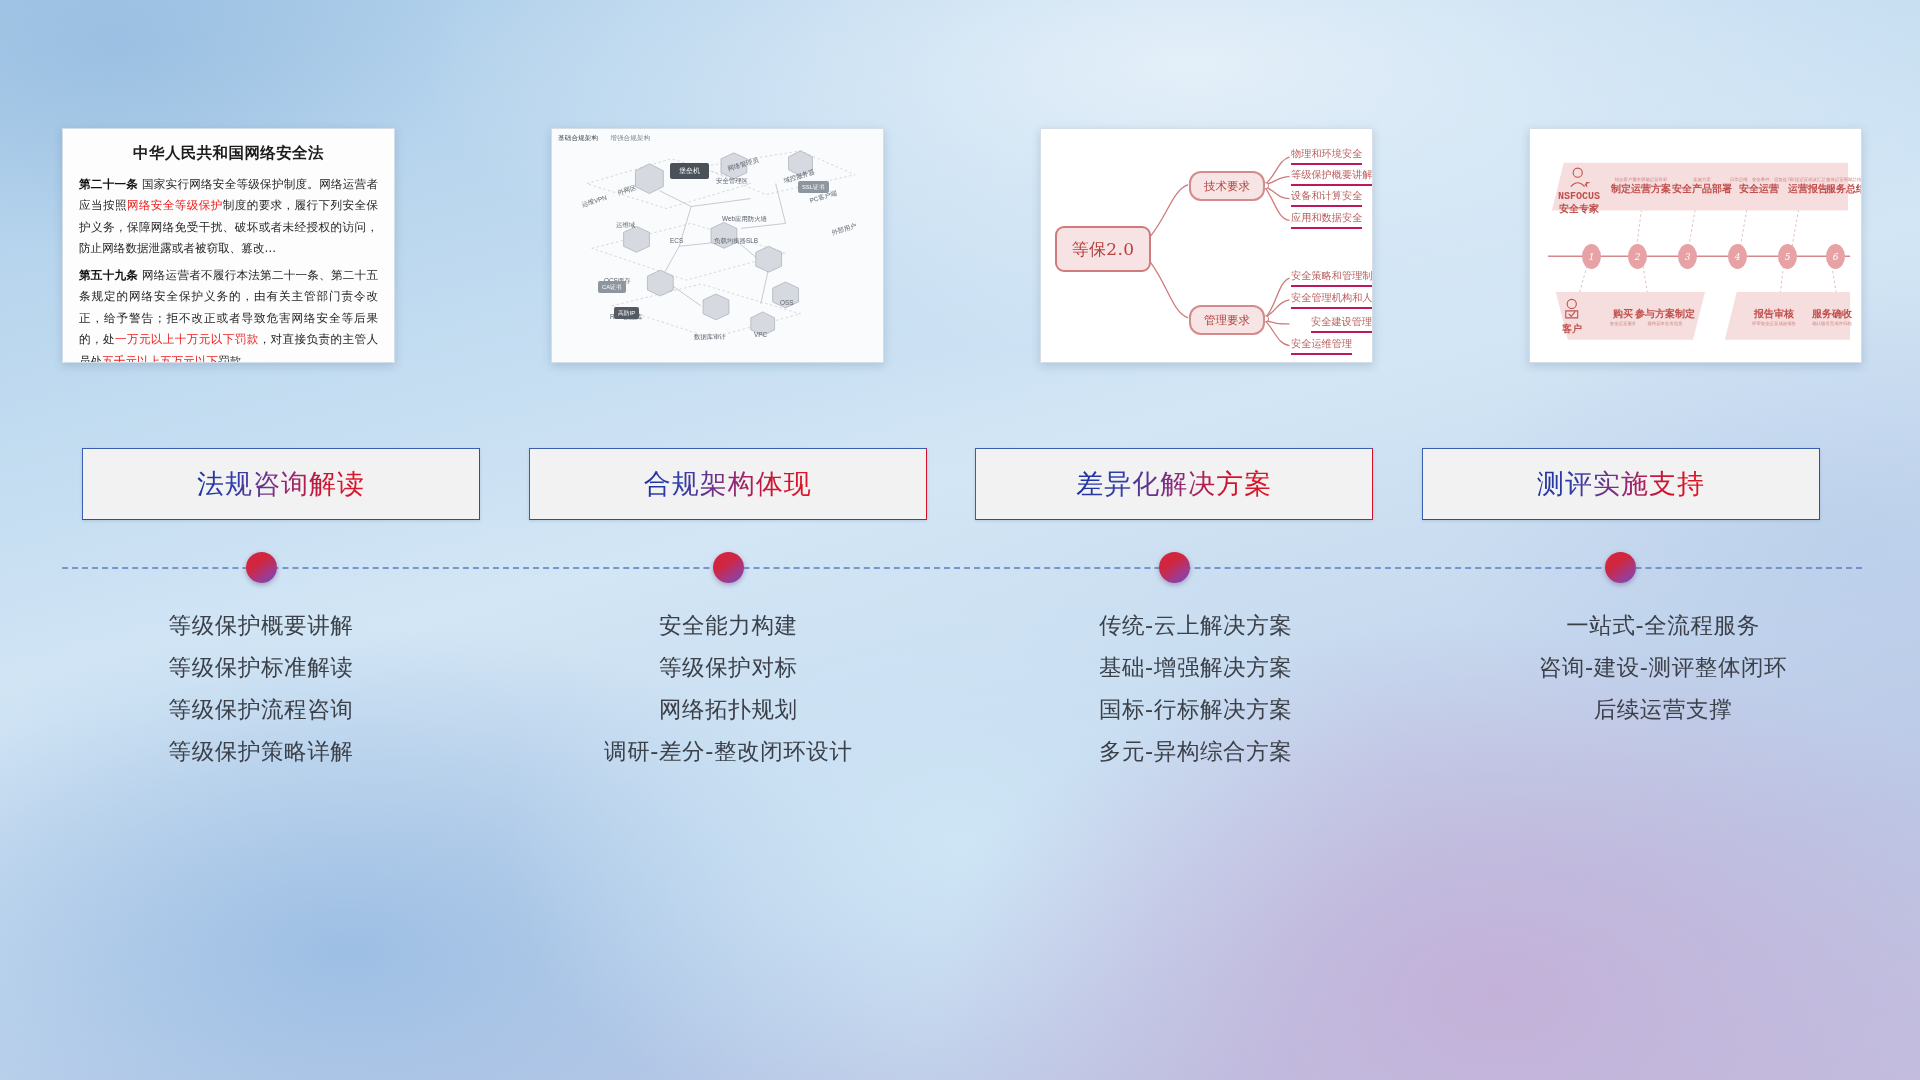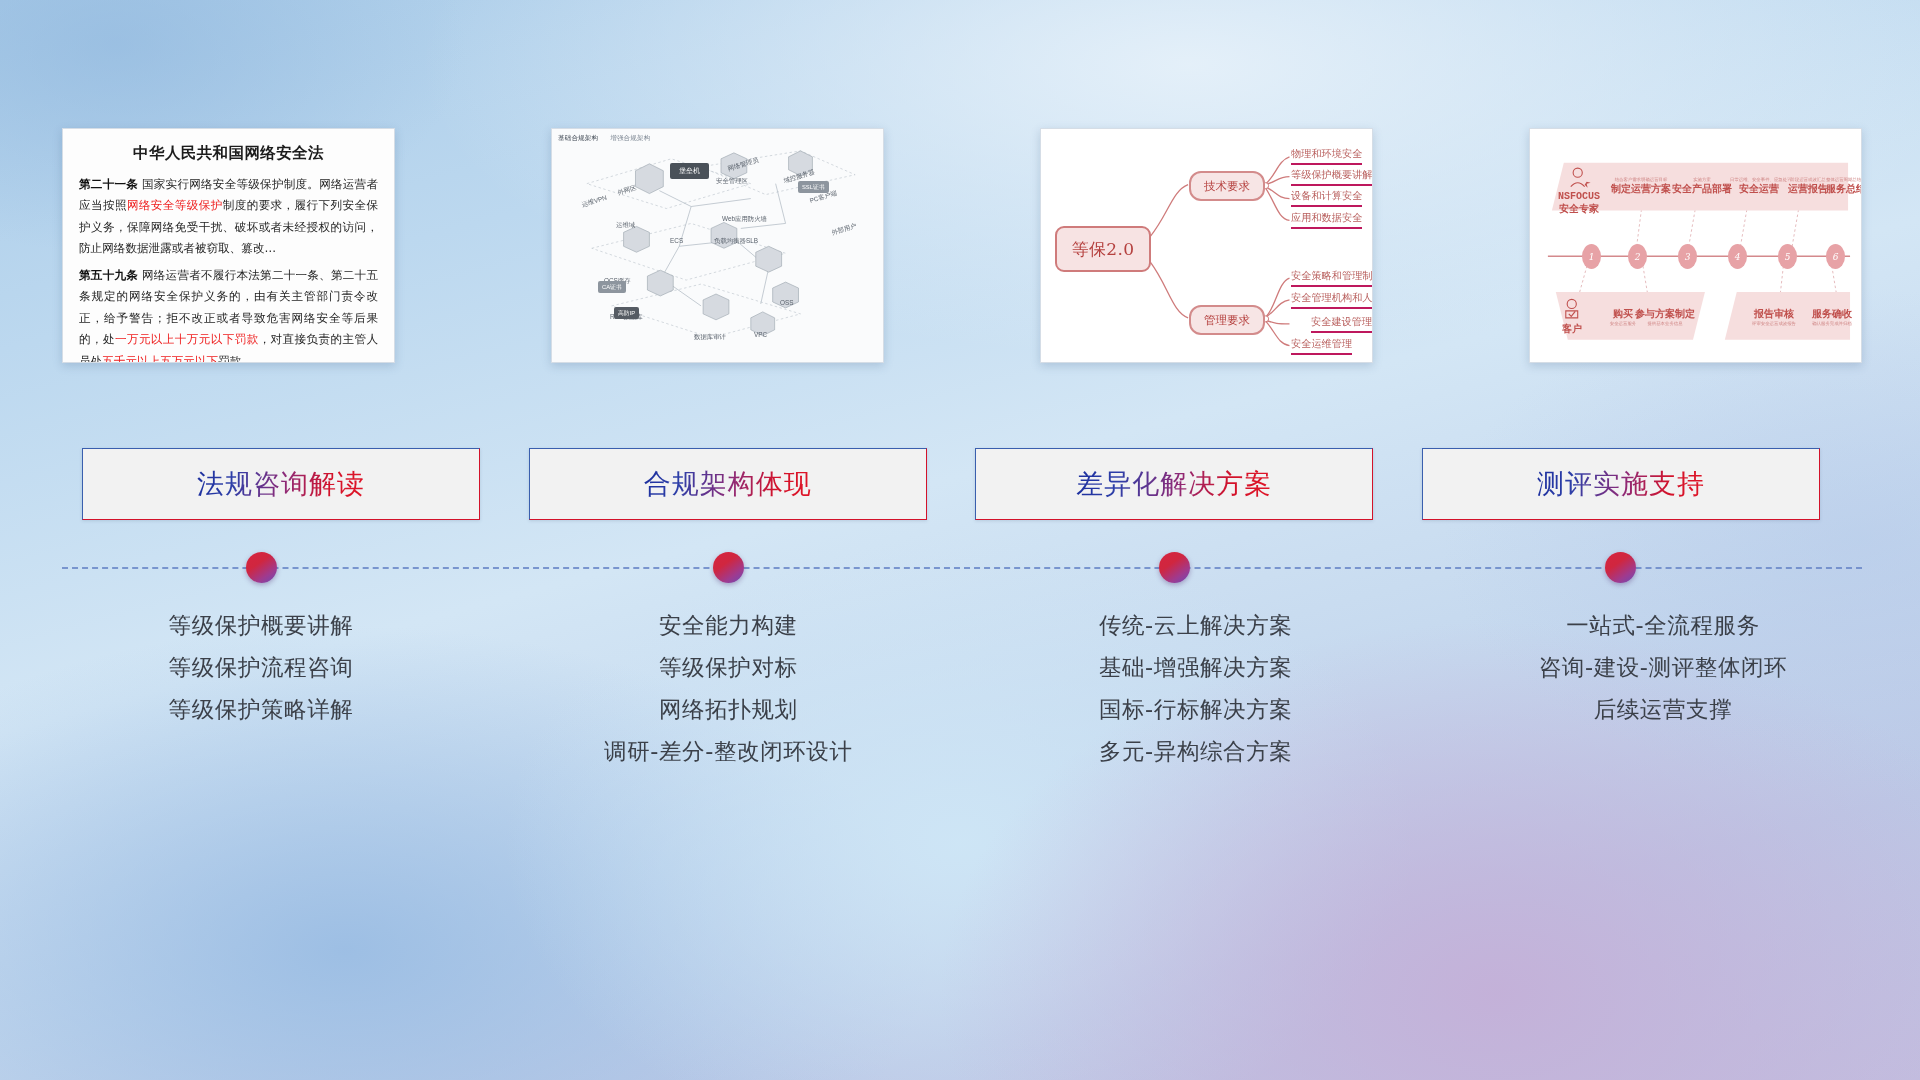--- a/index.html
+++ b/index.html
@@ -409,20 +409,21 @@
 <div id="tl-line"></div>
 <div class="dot" style="left:246px;"></div>
 <div class="dot" style="left:713px;"></div>
 <div class="dot" style="left:1159px;"></div>
 <div class="dot" style="left:1605px;"></div>
 
 <div id="lists">
 
   <div class="list">
     <div class="list-item">等级保护概要讲解</div>
+    <div class="list-item">等级保护标准解读</div>
     <div class="list-item">等级保护流程咨询</div>
     <div class="list-item">等级保护策略详解</div>
   </div>
 
   <div class="list">
     <div class="list-item">安全能力构建</div>
     <div class="list-item">等级保护对标</div>
     <div class="list-item">网络拓扑规划</div>
     <div class="list-item">调研-差分-整改闭环设计</div>
   </div>

